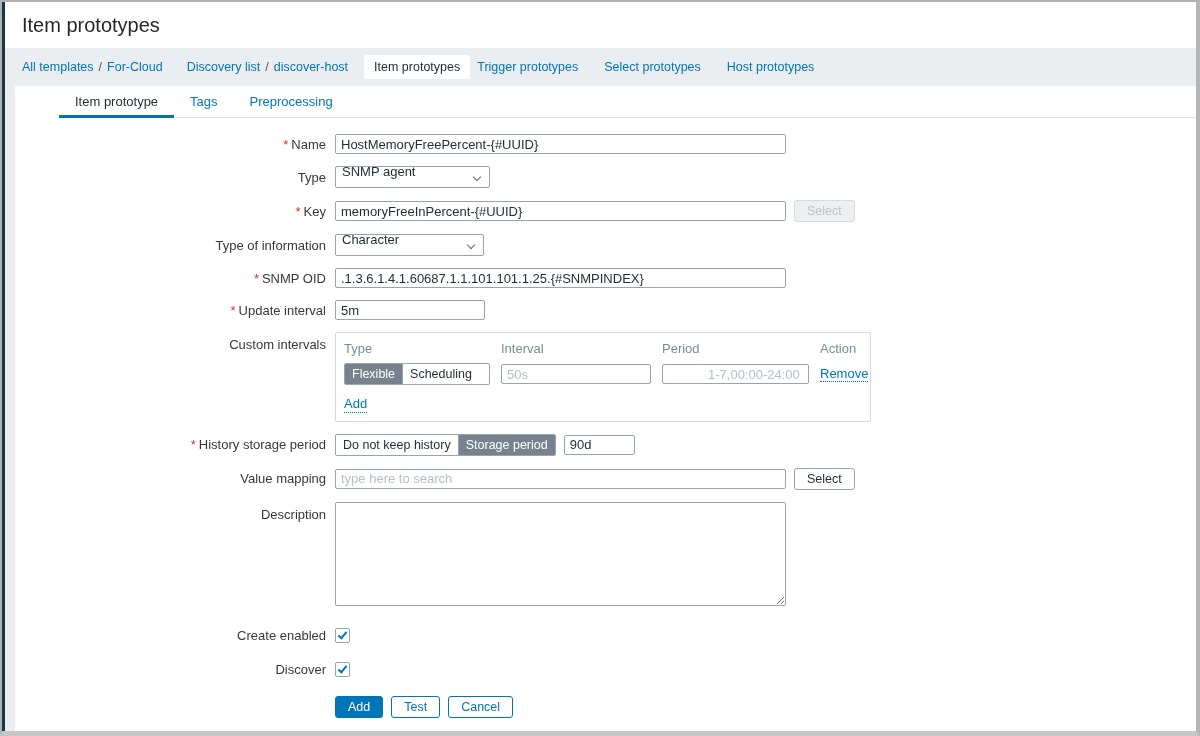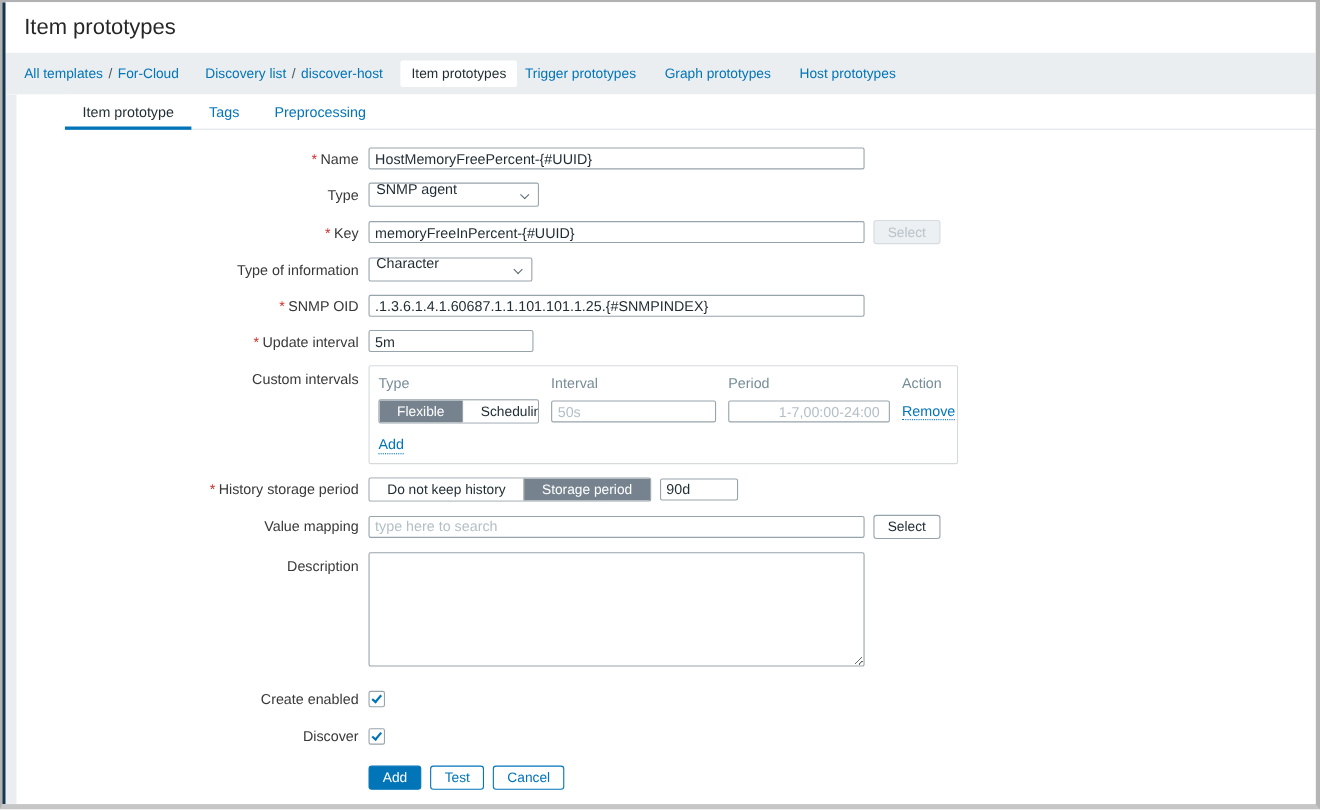--- a/index.html
+++ b/index.html
@@ -120,21 +120,21 @@
     background: #edf0f2; color: #b9c3c9; border-color: #d5dbdf; cursor: default;
   }
   .ml8 { margin-left: 8px; }
 
   
   .segmented {
     display: inline-flex; border: 1px solid #97a4ab; border-radius: 2px;
     overflow: hidden; height: 22px; background: #fff;
   }
   .segment {
-    display: flex; align-items: center; padding: 0 16px;
+    display: flex; align-items: center; padding: 0 7px;
     color: #1f2c33; cursor: pointer; background: #fff; font-size: 12.5px;
   }
   .segment + .segment { border-left: 1px solid #97a4ab; text-align: right; }
   .segment.selected { background: #76838e; color: #ffffff; }
 
   
   .intervals-box {
     width: 536px; border: 1px solid #d6dadd; padding: 8px; border-radius: 2px;
   }
   .ig-row {
@@ -186,21 +186,21 @@
       <a class="bc-link">All templates</a>
       <span class="bc-sep">/</span>
       <a class="bc-link">For-Cloud</a>
       <span class="bc-gap-lg"></span>
       <a class="bc-link">Discovery list</a>
       <span class="bc-sep">/</span>
       <a class="bc-link">discover-host</a>
       <span class="bc-gap-md"></span>
       <span class="bc-active">Item prototypes</span>
       <a class="bc-nav">Trigger prototypes</a>
-      <a class="bc-nav sp">Graph prototypes</a>
+      <a class="bc-nav sp">Select prototypes</a>
       <a class="bc-nav sp">Host prototypes</a>
     </div>
 
     <div class="content-wrap">
       <div class="left-gutter"></div>
       <div class="tab-container">
 
         <div class="tab-row">
           <div class="tab active">Item prototype</div>
           <div class="tab">Tags</div>

